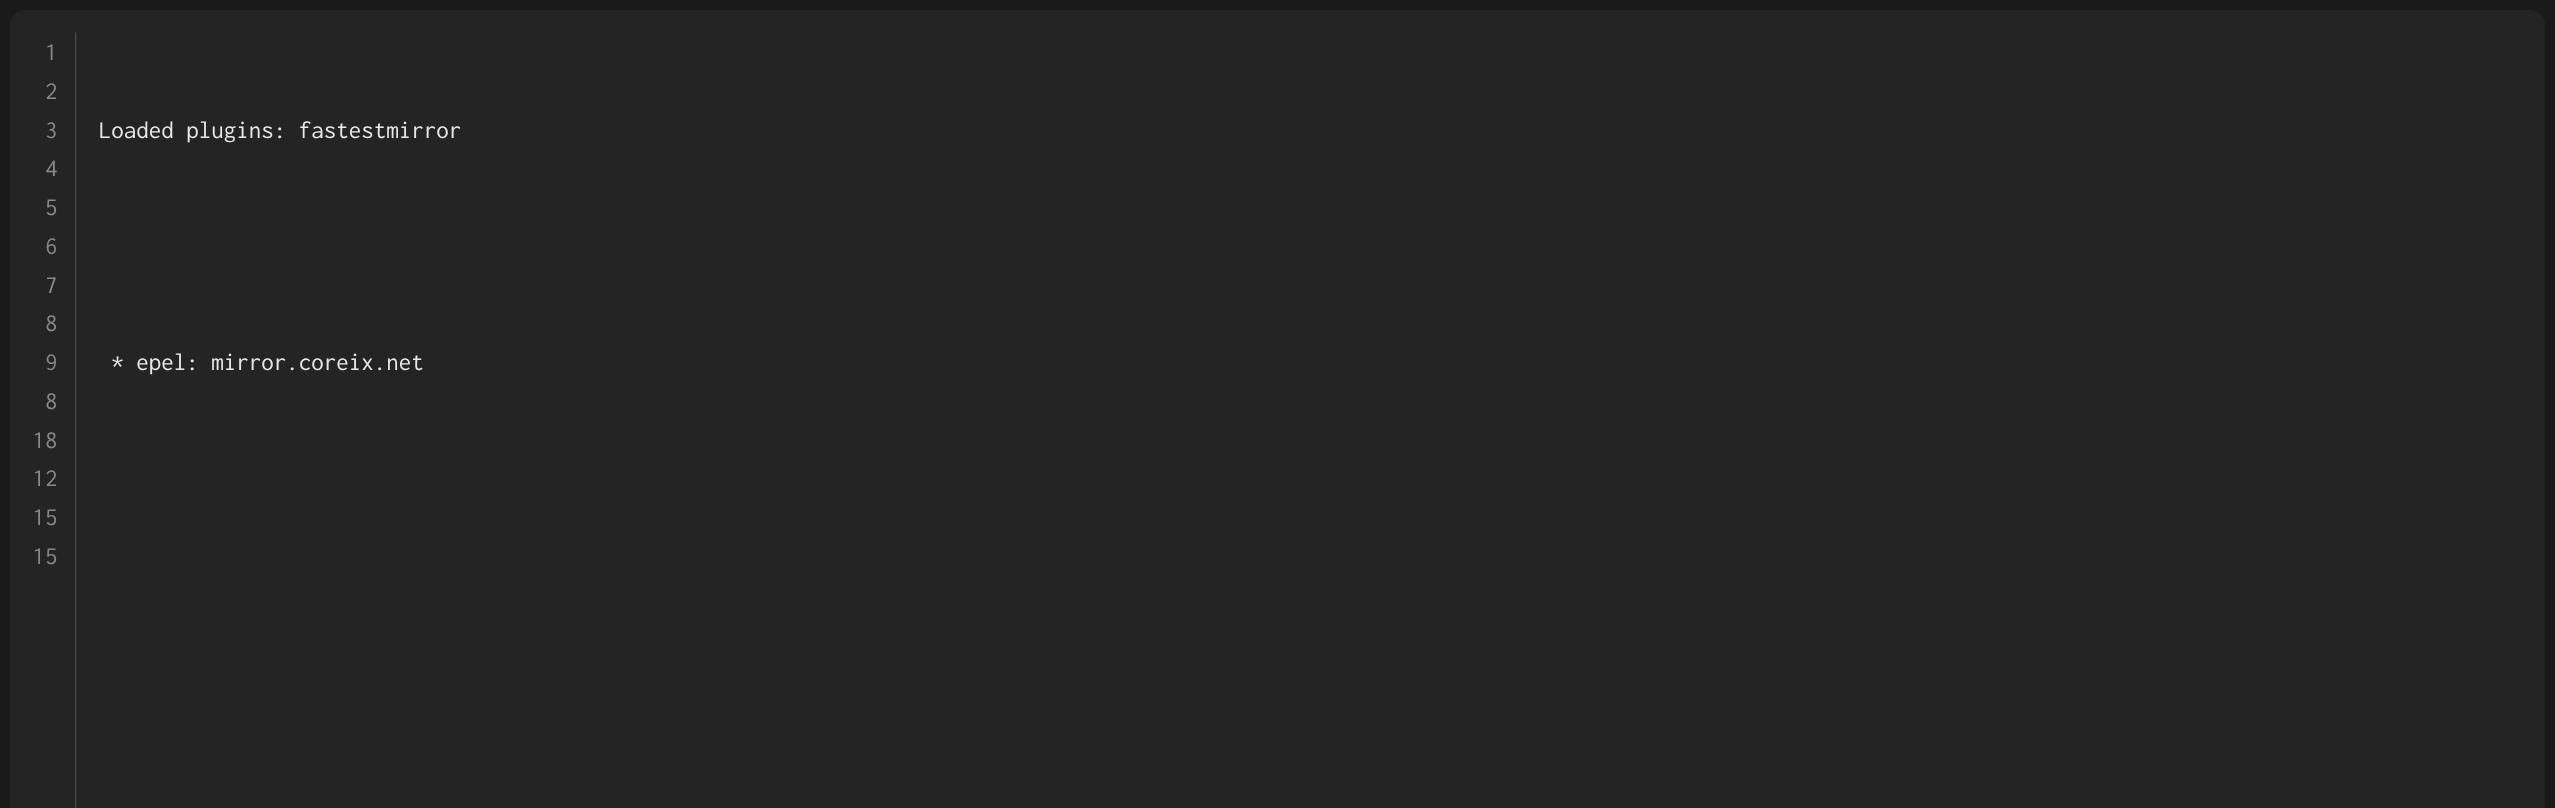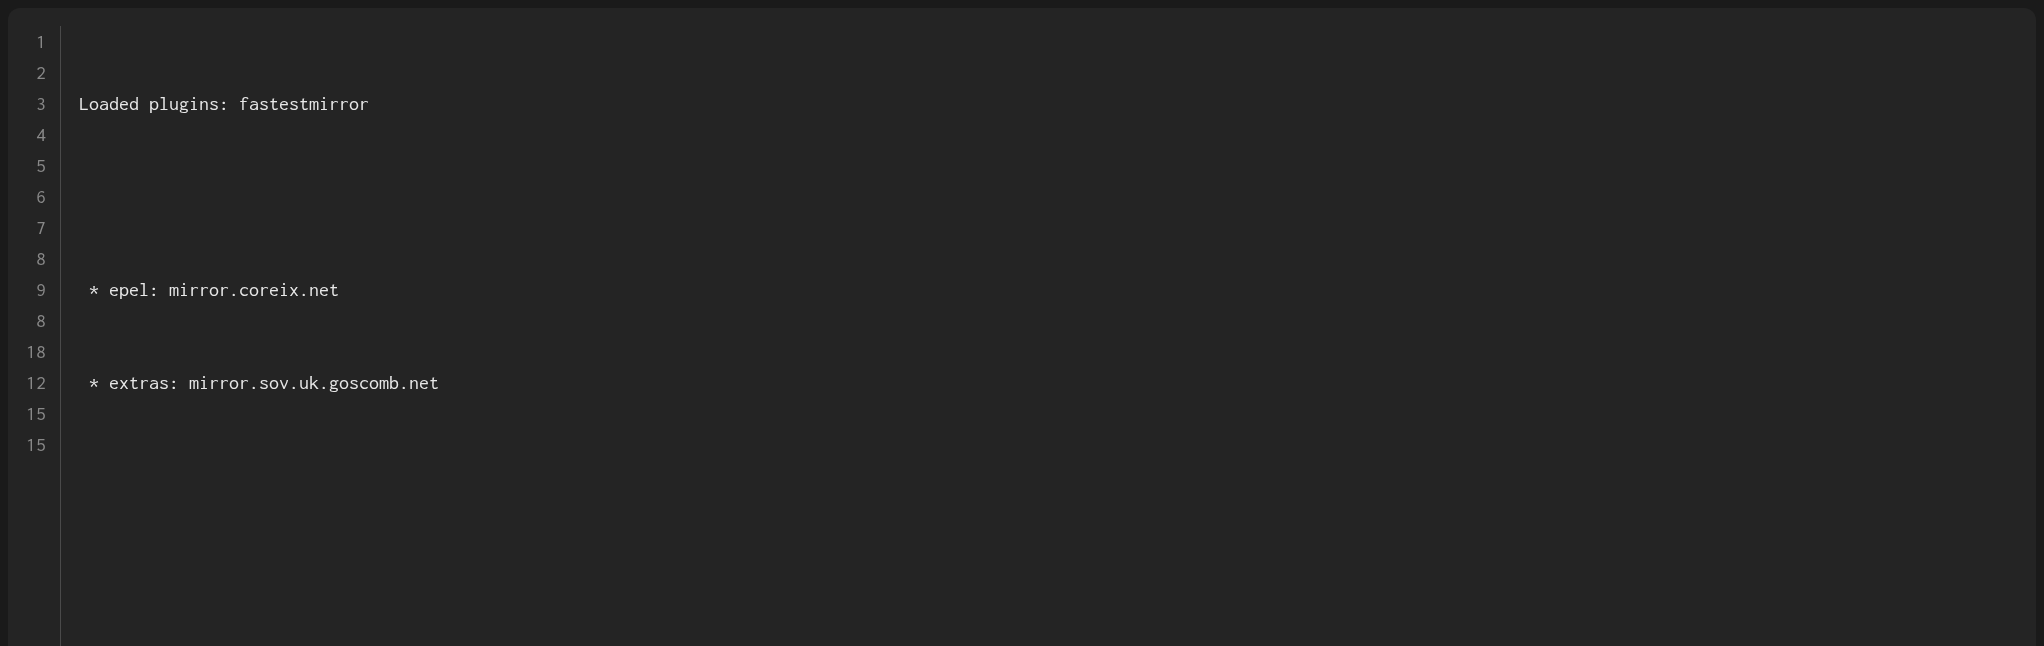--- a/index.html
+++ b/index.html
@@ -71,21 +71,20 @@
     <span class="gutter-line">8</span>
     <span class="gutter-line">18</span>
     <span class="gutter-line">12</span>
     <span class="gutter-line">15</span>
     <span class="gutter-line">15</span>
   </div>
   <div class="code-content">
     <div class="code-line"><span class="col-left">Loaded plugins: fastestmirror</span><span class="col-right"></span></div>
     <div class="code-line"><span class="col-right"></span></div>
     <div class="code-line"><span class="col-left"> * epel: mirror.coreix.net</span><span class="col-right"></span></div>
-    <div class="code-line"><span class="col-left"> * extras: mirror.sov.uk.goscomb.net</span><span class="col-right"></span></div>
     <div class="code-line"><span class="col-right"></span></div>
     
     
     
     
     
     
     
     
   </div>

